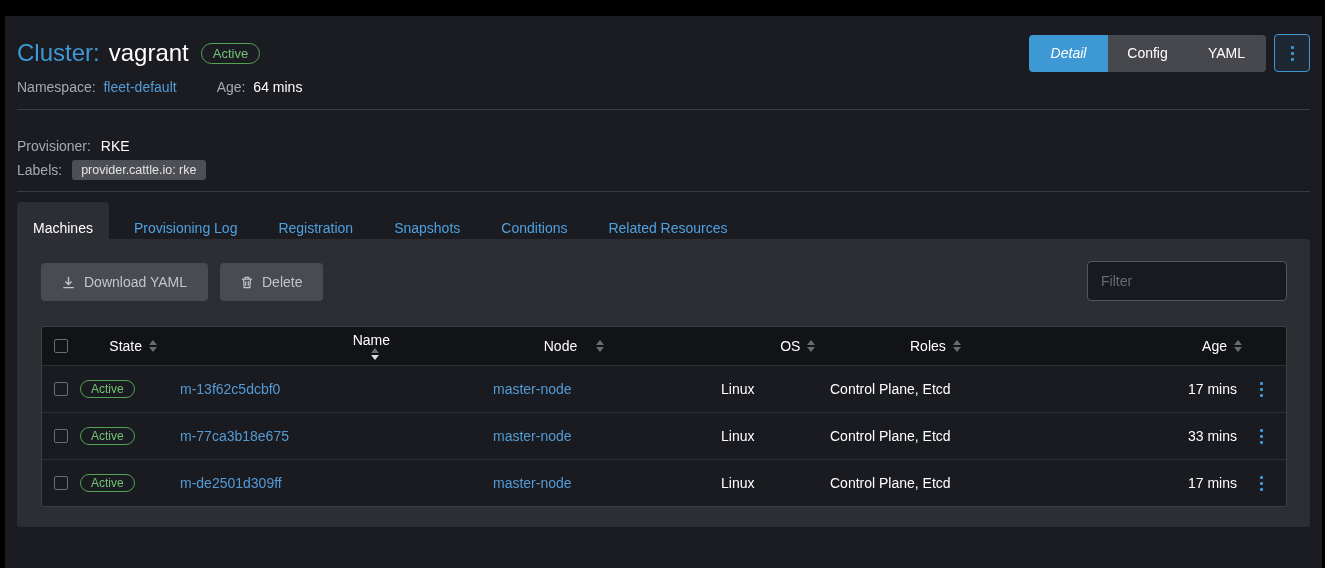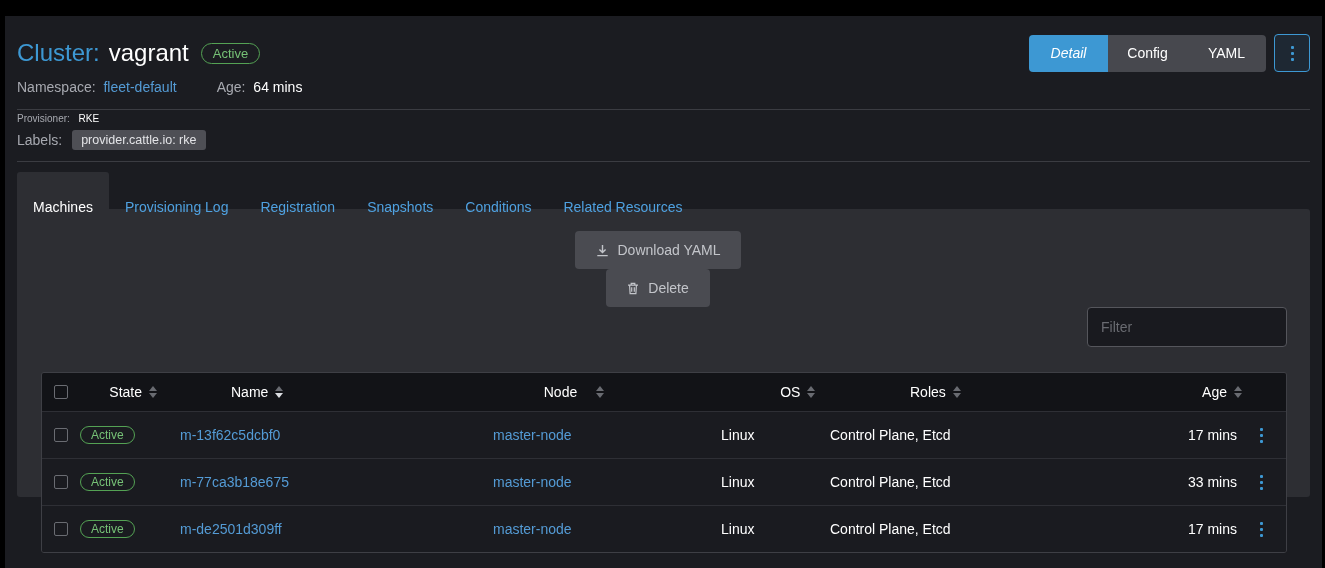--- a/index.html
+++ b/index.html
@@ -28,53 +28,53 @@
   .dots.sm i { width:3px; height:3px; }
 
   .sub-row { display:flex; align-items:center; margin-top:7px; font-size:14px; }
   .muted { color:#a7a9b0; }
   .link { color:#549bd5; cursor:pointer; }
   .sub-row .pair { margin-right:40px; }
   .sub-row .val { color:#fff; margin-left:4px; }
 
   .divider { height:1px; background:#3b3c42; margin-top:14px; }
 
-  .prov-row { margin-top:3px; font-size:10px; }
+  .prov-row { margin-top:28px; font-size:14px; }
   .prov-row .val { color:#fff; margin-left:6px; }
   .labels-row { margin-top:6px; font-size:14px; display:flex; align-items:center; }
   .chip { background:#4e4f55; color:#e3e4e7; font-size:12.5px; border-radius:3px;
           padding:3px 9px; margin-left:10px; }
 
   
   .tabs { display:flex; margin-top:10px; }
-  .tab { height:37px; line-height:37px; padding:17px 16px; font-size:14px;
-         color:#4fa1e0; cursor:pointer; }
+  .tab { height:37px; line-height:37px; padding:8px 16px; font-size:14px;
+         color:#4fa1e0; cursor:pointer; margin-right:9px; }
   .tab.active { background:#2d2e33; color:#fff; border-radius:3px 3px 0 0; }
 
   
   .panel { background:#2d2e33; height:288px; padding:22px 23px 0 24px;
            border-radius:0 3px 3px 3px; }
-  .toolbar { display:flex; align-items:center;flex-direction:column; }
+  .toolbar { display:flex; align-items:flex-end; }
   .action-btn { background:#4a4b51; color:#c3c5ca; border:0; border-radius:4px;
                 height:38px; padding:0 21px; font-size:14px; font-family:inherit;
                 display:flex; align-items:center; gap:9px; margin-right:12px; cursor:pointer; }
   .filter-input { margin-left:auto; width:200px; height:40px; background:#191a1f;
                   border:1px solid #55565c; border-radius:4px; color:#d0d2d6;
                   font-size:14px; padding:0 13px; font-family:inherit; outline:none; }
   .filter-input::placeholder { color:#696b71; }
 
   
   .table { margin-top:25px; border:1px solid #3e3f45; border-radius:3px; overflow:hidden; }
   .tr { display:flex; align-items:center; }
   .thead { background:#121317; height:38px; font-size:14px; color:#fff; }
   .row { background:#1a1b20; height:47px; font-size:14px; border-top:1px solid #2e2f35; }
   .c-check { width:38px; padding-left:12px; display:flex; align-items:center; }
   .checkbox { width:14px; height:14px; border:1px solid #6a6c72; border-radius:2px; cursor:pointer; }
   .c-state { width:100px; display:flex; align-items:center; }
-  .c-name  { width:313px; }
+  .c-name  { width:313px;flex-direction:column; }
   .c-node  { width:228px;gap:12px; }
   .c-os    { width:109px; }
   .c-roles { width:290px; }
   .c-age   { flex:1; text-align:right; }
   .c-act   { width:49px; display:flex; justify-content:center; }
   .th { display:flex; align-items:center; cursor:pointer;margin-left:32px; }
   .sort { display:inline-flex; flex-direction:column; margin-left:7px; }
   .tri-up { width:0; height:0; border-left:4px solid transparent; border-right:4px solid transparent;
             border-bottom:5px solid #696b71; }
   .tri-down { width:0; height:0; border-left:4px solid transparent; border-right:4px solid transparent;

